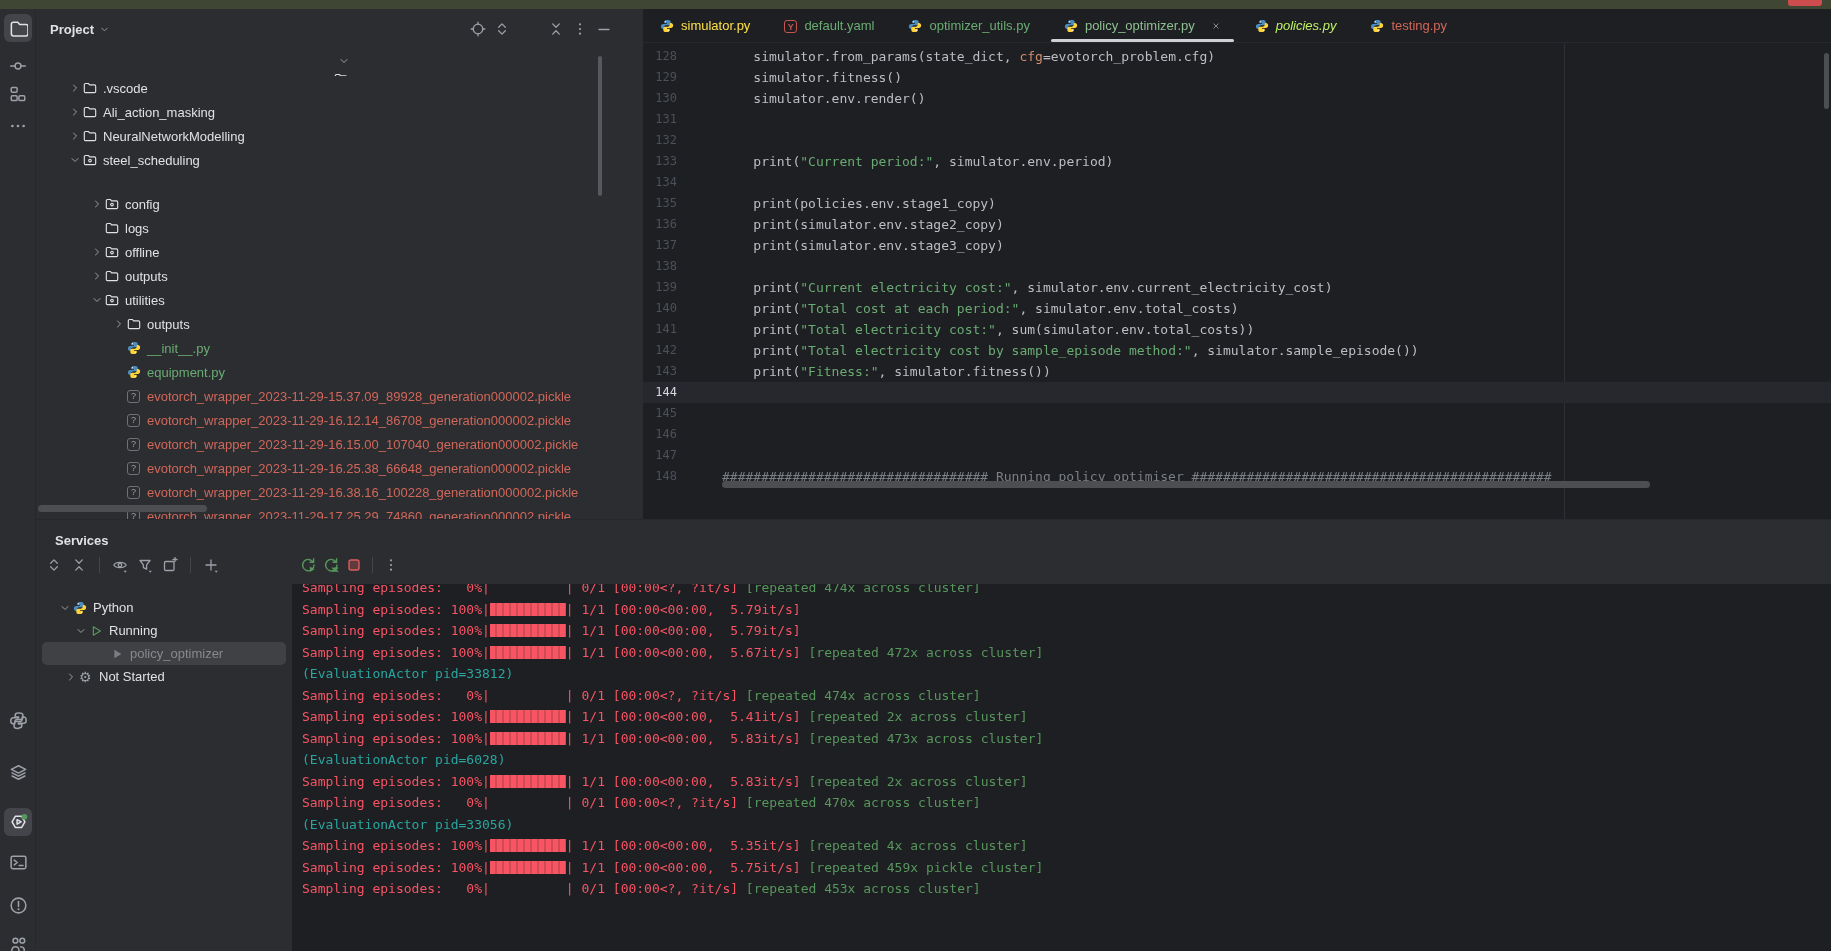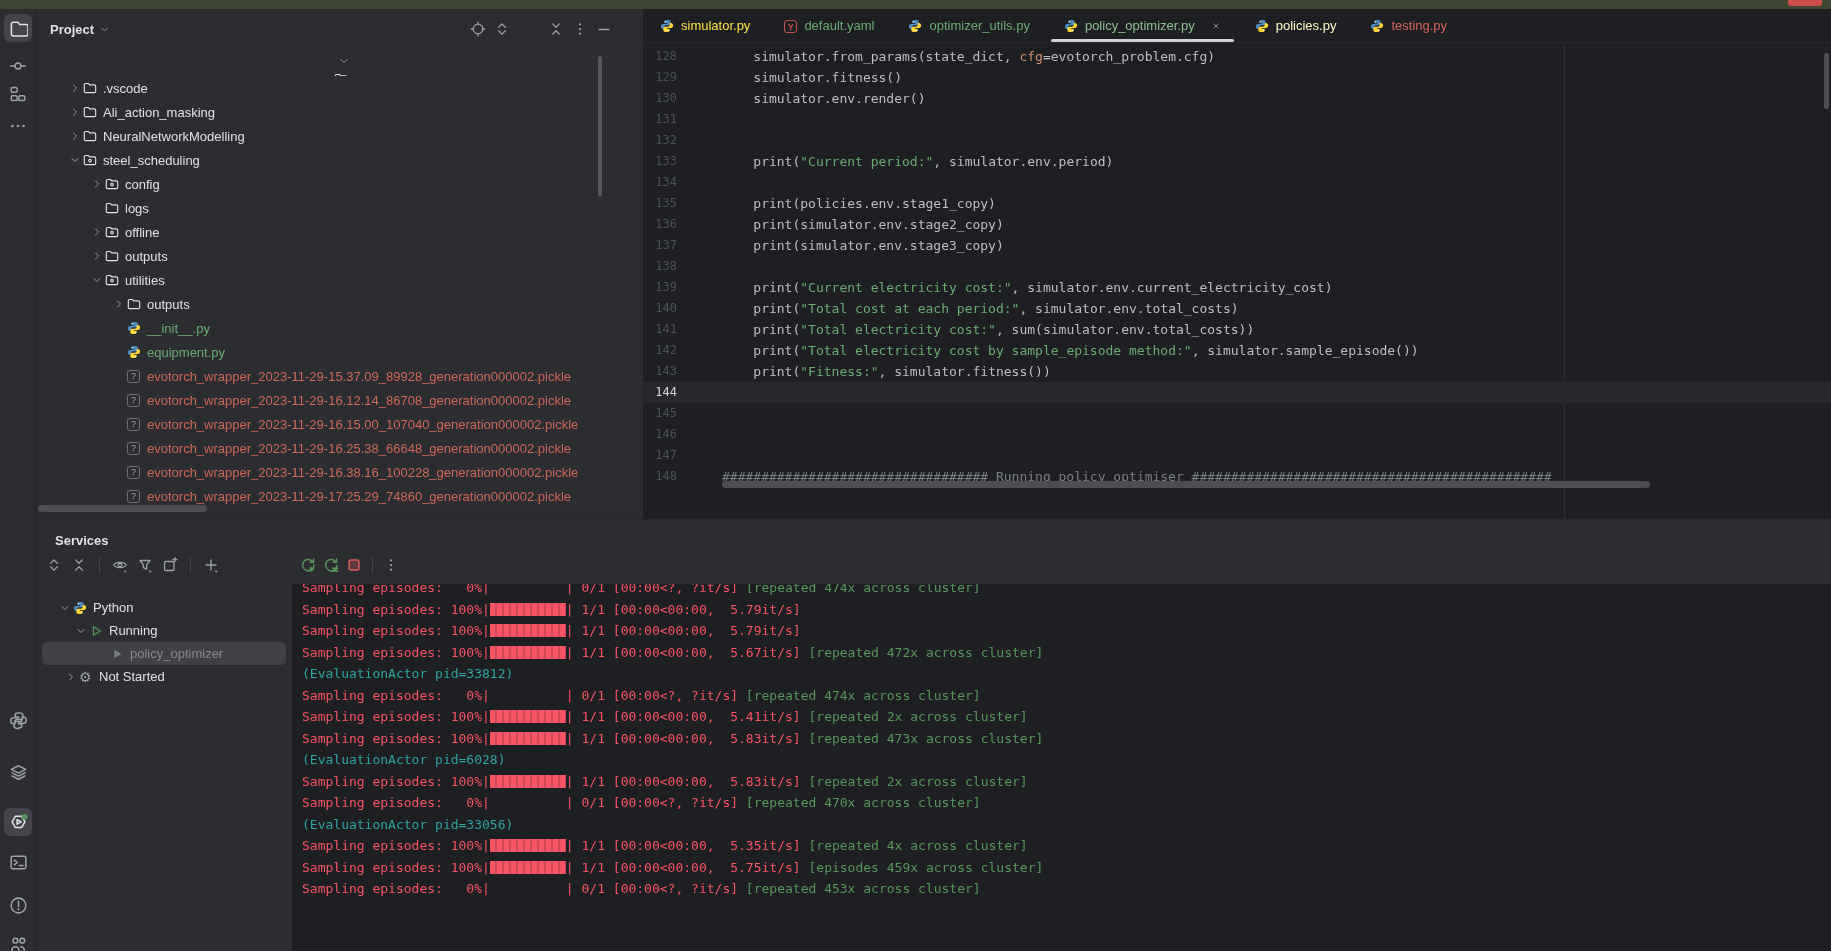--- a/index.html
+++ b/index.html
@@ -273,21 +273,21 @@
             </svg>
           </span>
           <span class="ticon">
             <svg width="14" height="14" viewBox="0 0 16 16" fill="none" stroke="currentColor" stroke-width="1.3" stroke-linecap="round" stroke-linejoin="round">
               <path d="M1.5 4.2c0-.8.6-1.4 1.4-1.4h3.2l1.4 1.7h5.6c.8 0 1.4.6 1.4 1.4v6c0 .8-.6 1.4-1.4 1.4H2.9c-.8 0-1.4-.6-1.4-1.4V4.2z"></path>
               <circle cx="8" cy="8.6" r="1.5"></circle>
             </svg>
           </span>
           <span class="tlabel f-text">steel_scheduling</span>
         </div>
-        <div class="trow" style="padding-left: 52px;">
+        <div class="trow" style="padding-left: 52px; margin-top: 20px;">
           <span class="tchev">
             <svg width="12" height="12" viewBox="0 0 16 16" fill="none" stroke="currentColor" stroke-width="1.3" stroke-linecap="round" stroke-linejoin="round">
               <path d="M6 4l4 4-4 4"></path>
             </svg>
           </span>
           <span class="ticon">
             <svg width="14" height="14" viewBox="0 0 16 16" fill="none" stroke="currentColor" stroke-width="1.3" stroke-linecap="round" stroke-linejoin="round">
               <path d="M1.5 4.2c0-.8.6-1.4 1.4-1.4h3.2l1.4 1.7h5.6c.8 0 1.4.6 1.4 1.4v6c0 .8-.6 1.4-1.4 1.4H2.9c-.8 0-1.4-.6-1.4-1.4V4.2z"></path>
               <circle cx="8" cy="8.6" r="1.5"></circle>
             </svg>
@@ -474,21 +474,21 @@
         </div>
         <div class="tab">
           <span>
             <svg width="14" height="14" viewBox="0 0 16 16">
               <path fill="#4b8bbe" d="M7.9 1.1c-1.8 0-3 .8-3 2.1v1.7h3.1v.7H3.5c-1.5 0-2.5 1.1-2.5 2.9 0 1.8 1 2.9 2.5 2.9h1.3V9.5c0-1.3 1.1-2.4 2.5-2.4h2.9c1.1 0 2-.9 2-2.1V3.2c0-1.4-1.5-2.1-3.2-2.1h-1.1z"></path>
               <circle fill="#ffffff" cx="6.1" cy="3.1" r=".75"></circle>
               <path fill="#ffd43b" d="M8.1 14.9c1.8 0 3-.8 3-2.1v-1.7H8v-.7h4.5c1.5 0 2.5-1.1 2.5-2.9 0-1.8-1-2.9-2.5-2.9h-1.3v1.8c0 1.3-1.1 2.4-2.5 2.4H5.8c-1.1 0-2 .9-2 2.1v1.9c0 1.4 1.5 2.1 3.2 2.1h1.1z"></path>
               <circle fill="#ffffff" cx="9.9" cy="12.9" r=".75"></circle>
             </svg>
           </span>
-          <span style="color: #fef9c3;">policies.py</span>
+          <span style="color: #bef264; font-style: italic;">policies.py</span>
         </div>
         <div class="tab">
           <span>
             <svg width="14" height="14" viewBox="0 0 16 16">
               <path fill="#4b8bbe" d="M7.9 1.1c-1.8 0-3 .8-3 2.1v1.7h3.1v.7H3.5c-1.5 0-2.5 1.1-2.5 2.9 0 1.8 1 2.9 2.5 2.9h1.3V9.5c0-1.3 1.1-2.4 2.5-2.4h2.9c1.1 0 2-.9 2-2.1V3.2c0-1.4-1.5-2.1-3.2-2.1h-1.1z"></path>
               <circle fill="#ffffff" cx="6.1" cy="3.1" r=".75"></circle>
               <path fill="#ffd43b" d="M8.1 14.9c1.8 0 3-.8 3-2.1v-1.7H8v-.7h4.5c1.5 0 2.5-1.1 2.5-2.9 0-1.8-1-2.9-2.5-2.9h-1.3v1.8c0 1.3-1.1 2.4-2.5 2.4H5.8c-1.1 0-2 .9-2 2.1v1.9c0 1.4 1.5 2.1 3.2 2.1h1.1z"></path>
               <circle fill="#ffffff" cx="9.9" cy="12.9" r=".75"></circle>
             </svg>
           </span>
@@ -660,19 +660,19 @@
           <div class="con-row"><span class="cr">Sampling episodes: 100%|</span><span class="pbar"></span><span class="cr">| 1/1 [00:00&lt;00:00,  5.67it/s] </span><span class="cg">[repeated 472x across cluster]</span></div>
           <div class="con-row"><span class="cc">(EvaluationActor pid=33812)</span></div>
           <div class="con-row"><span class="cr">Sampling episodes:   0%|</span><span class="pbar empty"></span><span class="cr">| 0/1 [00:00&lt;?, ?it/s] </span><span class="cg">[repeated 474x across cluster]</span></div>
           <div class="con-row"><span class="cr">Sampling episodes: 100%|</span><span class="pbar"></span><span class="cr">| 1/1 [00:00&lt;00:00,  5.41it/s] </span><span class="cg">[repeated 2x across cluster]</span></div>
           <div class="con-row"><span class="cr">Sampling episodes: 100%|</span><span class="pbar"></span><span class="cr">| 1/1 [00:00&lt;00:00,  5.83it/s] </span><span class="cg">[repeated 473x across cluster]</span></div>
           <div class="con-row"><span class="cc">(EvaluationActor pid=6028)</span></div>
           <div class="con-row"><span class="cr">Sampling episodes: 100%|</span><span class="pbar"></span><span class="cr">| 1/1 [00:00&lt;00:00,  5.83it/s] </span><span class="cg">[repeated 2x across cluster]</span></div>
           <div class="con-row"><span class="cr">Sampling episodes:   0%|</span><span class="pbar empty"></span><span class="cr">| 0/1 [00:00&lt;?, ?it/s] </span><span class="cg">[repeated 470x across cluster]</span></div>
           <div class="con-row"><span class="cc">(EvaluationActor pid=33056)</span></div>
           <div class="con-row"><span class="cr">Sampling episodes: 100%|</span><span class="pbar"></span><span class="cr">| 1/1 [00:00&lt;00:00,  5.35it/s] </span><span class="cg">[repeated 4x across cluster]</span></div>
-          <div class="con-row"><span class="cr">Sampling episodes: 100%|</span><span class="pbar"></span><span class="cr">| 1/1 [00:00&lt;00:00,  5.75it/s] </span><span class="cg">[episodes 459x across cluster]</span></div>
+          <div class="con-row"><span class="cr">Sampling episodes: 100%|</span><span class="pbar"></span><span class="cr">| 1/1 [00:00&lt;00:00,  5.75it/s] </span><span class="cg">[repeated 459x pickle cluster]</span></div>
           <div class="con-row"><span class="cr">Sampling episodes:   0%|</span><span class="pbar empty"></span><span class="cr">| 0/1 [00:00&lt;?, ?it/s] </span><span class="cg">[repeated 453x across cluster]</span></div>
         </div>
     </div>
   </div>
 
 </div>
 
 </body></html>

